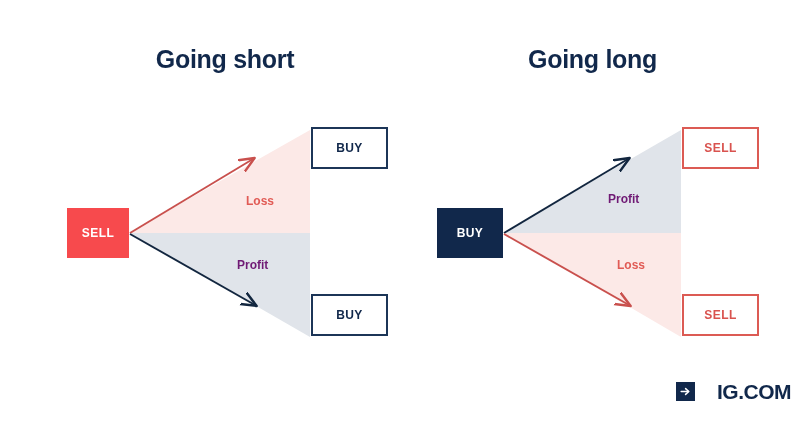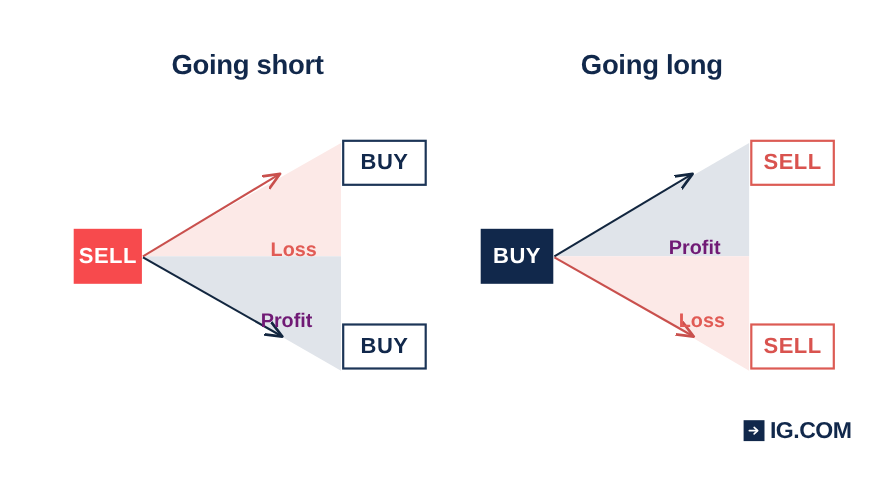--- a/index.html
+++ b/index.html
@@ -40,21 +40,21 @@
     height: 434px;
     pointer-events: none;
   }
 
   .node-box {
     position: absolute;
     box-sizing: border-box;
     display: flex;
     align-items: center;
     justify-content: center;
-    font-size: 20px;
+    font-size: 12px;
     font-weight: bold;
     letter-spacing: 0.4px;
   }
   .node-solid-red {
     background: #F74A4D;
     color: #ffffff;
   }
   .node-solid-navy {
     background: #11284B;
     color: #ffffff;
@@ -65,35 +65,34 @@
     color: #11284B;
   }
   .node-outline-red {
     background: #ffffff;
     border: 2px solid #DC5B54;
     color: #D9534F;
   }
 
   .region-label {
     position: absolute;
-    font-size: 18px;
+    font-size: 12px;
     font-weight: bold;
     white-space: nowrap;
-    margin-top: 23px;
   }
   .label-loss { color: #E15B55; }
   .label-profit { color: #701a75; }
 
   #brand {
     position: absolute;
     left: 676px;
     top: 381px;
     display: flex;
     align-items: center;
-    gap: 5px;
+    gap: 22px;
   }
   #brand-mark {
     width: 19px;
     height: 19px;
     background: #11284B;
     display: flex;
     align-items: center;
     justify-content: center;
   }
   #brand-mark svg { display: block; }

